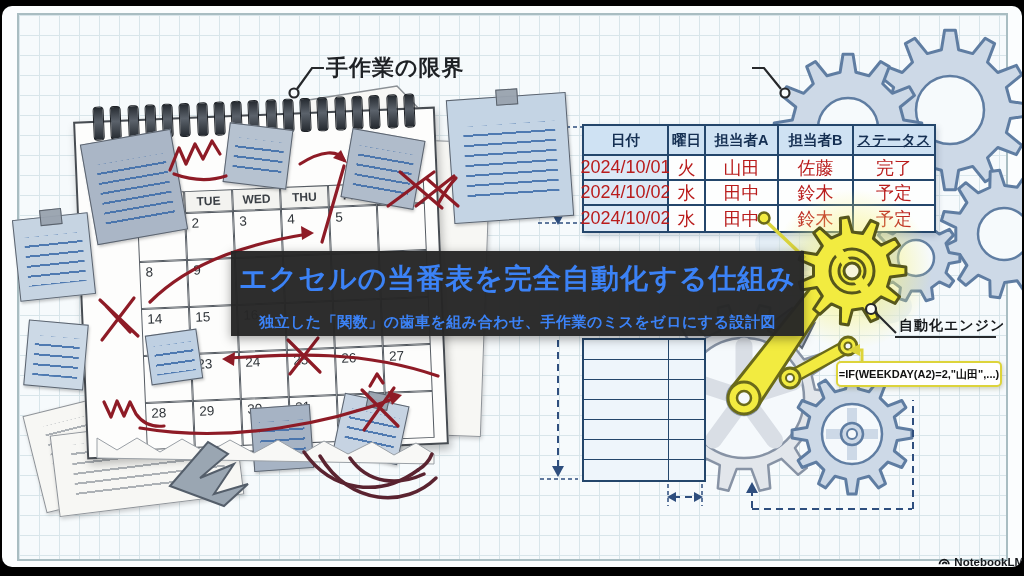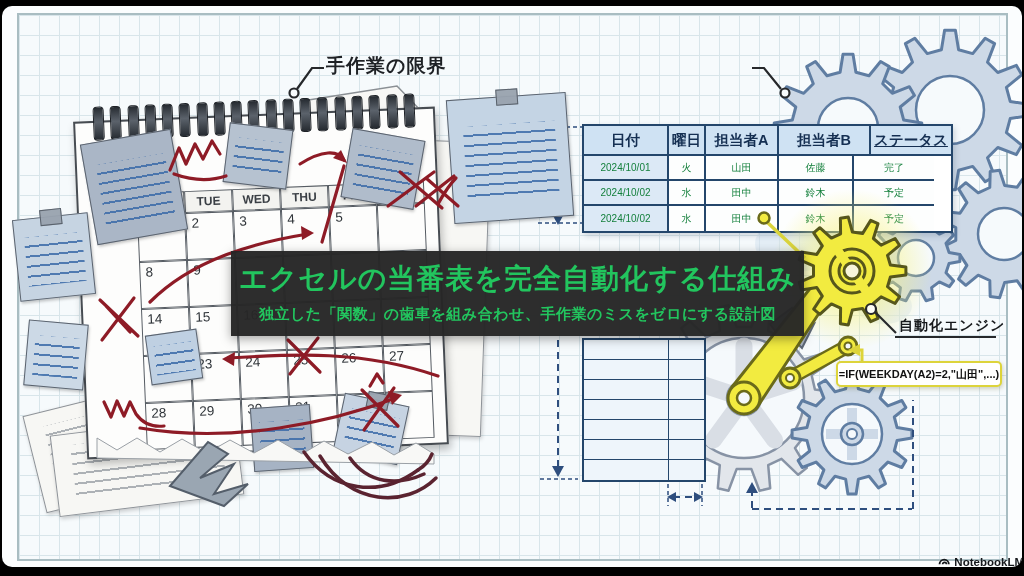--- a/index.html
+++ b/index.html
@@ -10,30 +10,30 @@
   .gridpanel{position:absolute;left:15px;top:7px;width:987px;height:544px;
         background:#f6fafc;border:2px solid #a9bdc2;
         background-image:linear-gradient(to right,#d8e5ea 1px,transparent 1px),
                          linear-gradient(to bottom,#d8e5ea 1px,transparent 1px);
         background-size:20px 20px;}
   svg.layer{position:absolute;left:0;top:0;width:1024px;height:570px;pointer-events:none;}
   .abs{position:absolute;box-sizing:border-box;}
 
   
   .banner{left:229px;top:245px;width:573px;height:85px;background:rgba(38,38,38,.97);
-          color:#22c55e;text-align:center;z-index:30;box-shadow:0 3px 10px rgba(0,0,0,.35);}
+          color:#3b82f6;text-align:center;z-index:30;box-shadow:0 3px 10px rgba(0,0,0,.35);}
   .banner .t{font-size:28px;font-weight:bold;margin-top:9px;letter-spacing:1px;}
-  .banner .s{font-size:15px;font-weight:bold;margin-top:7px;letter-spacing:.5px;}
+  .banner .s{font-size:15px;font-weight:bold;margin-top:15px;letter-spacing:.5px;}
 
   
   .duty{left:580px;top:118px;z-index:12;border:2px solid #24466b;background:#fff;
         box-shadow:2px 3px 6px rgba(30,50,80,.18);}
   .tr{display:flex;}
   .th,.td{box-sizing:border-box;border-right:2px solid #24466b;border-bottom:2px solid #24466b;
-          display:flex;align-items:center;justify-content:center;font-size:10px;color:#15803d;}
+          display:flex;align-items:center;justify-content:center;font-size:18px;color:#b91c1c;}
   .th{height:30px;background:#cfe2f3;font-weight:bold;font-size:14.5px;color:#152f52;}
   .td{height:25px;background:#fdfefe;}
   .td.datec{background:#dce9f6;}
   .tr :last-child{border-right:none;}
   .tr.last .td{border-bottom:none;}
 
   
   .bgrid{left:580px;top:332px;z-index:5;border:2px solid #24466b;}
   .bgrid .tr div{box-sizing:border-box;height:20px;border-right:1.5px solid #24466b;
                  border-bottom:1.5px solid #24466b;background:#eef5fb;}
@@ -59,21 +59,21 @@
   .ccell{width:48px;height:47px;box-sizing:border-box;border:1px solid #565c63;
          font-size:13.5px;color:#2e3338;padding:2px 0 0 5px;background:#fdfdfc;}
 
   .note{z-index:9;border:1.5px solid #5b636e;box-shadow:1px 2px 3px rgba(0,0,0,.22);}
   .note .lines{position:absolute;left:12%;right:10%;top:22%;bottom:16%;
      background:repeating-linear-gradient(to bottom,transparent 0 8px,#3a6aa8 8px 10px);opacity:.85;}
   .tape{position:absolute;left:50%;top:-8px;margin-left:-10px;width:20px;height:14px;
         background:#99a3af;border:1px solid #545c66;opacity:.95;}
 
   
-  .callout{z-index:32;font-weight:bold;color:#1e2125;font-size:19px;letter-spacing:1px;
+  .callout{z-index:32;font-weight:bold;color:#1e2125;font-size:22px;letter-spacing:1px;
            text-shadow:0 0 3px #f6fafc,0 0 3px #f6fafc;}
   .engine{z-index:32;font-weight:bold;color:#17191c;font-size:14px;letter-spacing:1px;}
   .formula{left:834px;top:355px;width:166px;height:26px;z-index:32;background:#fffffe;
            border:2.5px solid #ddd43a;border-radius:5px;display:flex;align-items:center;
            justify-content:center;font-size:11px;font-weight:bold;color:#111;
            box-shadow:1px 2px 4px rgba(90,90,20,.25);}
   .wm{left:936px;top:549px;width:86px;z-index:40;display:flex;align-items:center;gap:4px;
       font-size:11.5px;font-weight:bold;color:#15181c;}
   .bar{left:0;width:1024px;background:#000;z-index:50;}
 </style>
@@ -177,21 +177,21 @@
         <div style="width: 85px;"></div>
         <div style="width: 35px;"></div>
       </div>
     </div>
 
   <div class="abs duty" id="duty">
       <div class="tr">
         <div class="th" style="width: 85px;">日付</div>
         <div class="th" style="width: 37px;">曜日</div>
         <div class="th" style="width: 73px;">担当者A</div>
-        <div class="th" style="width: 92px;">担当者B</div>
+        <div class="th" style="width: 75px;">担当者B</div>
         <div class="th" style="width: 80px; text-decoration: underline;">ステータス</div>
       </div>
       <div class="tr">
         <div class="td datec" style="width: 85px;">2024/10/01</div>
         <div class="td" style="width: 37px;">火</div>
         <div class="td" style="width: 73px;">山田</div>
         <div class="td" style="width: 75px;">佐藤</div>
         <div class="td" style="width: 80px;">完了</div>
       </div>
       <div class="tr">

